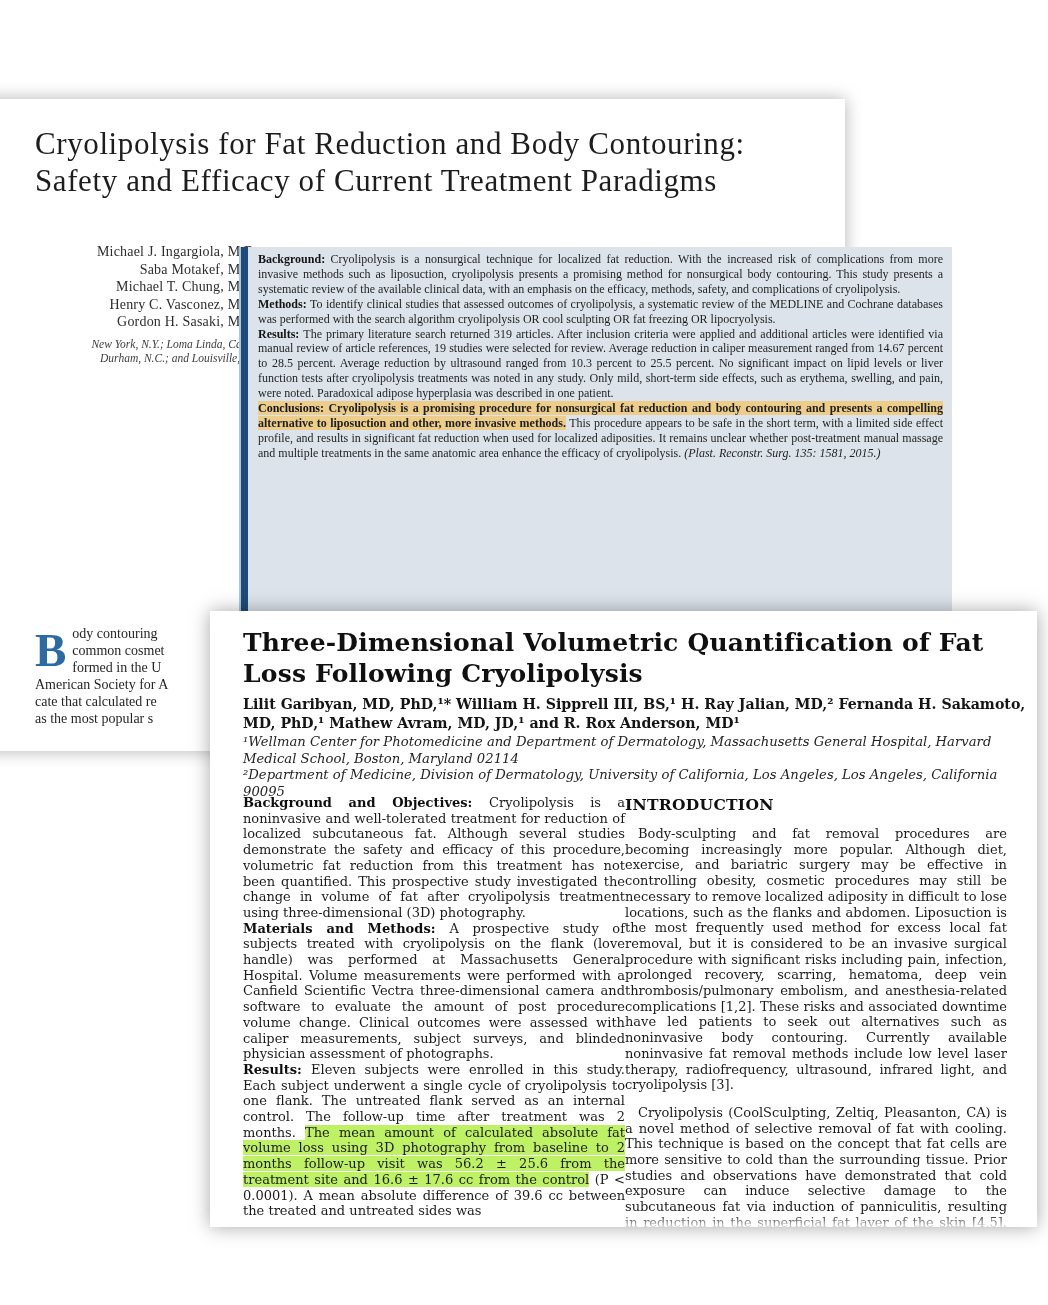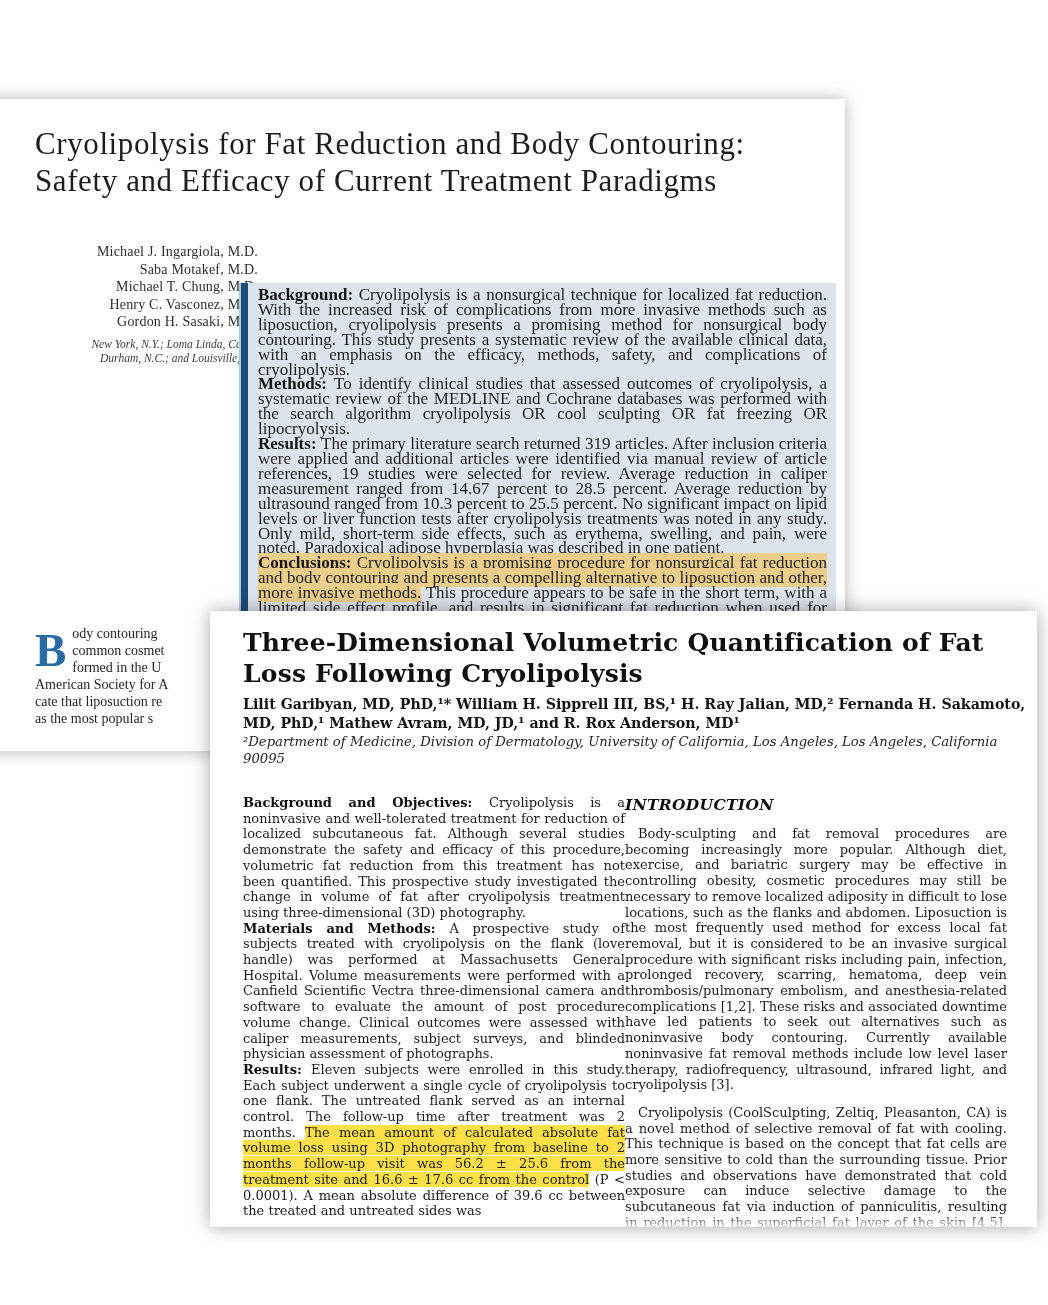--- a/index.html
+++ b/index.html
@@ -15,28 +15,28 @@
 
   .p1-title { position:absolute; left:59px; top:26px; width:710px;
               font-size:31px; line-height:37px; font-weight:normal;
               letter-spacing:0.6px; color:#1d1d1d; }
 
   .p1-byline { position:absolute; left:48px; top:144px; width:234px; text-align:right; }
   .p1-author { font-size:14px; line-height:17.6px; color:#2d2d2d; letter-spacing:0.2px; }
   .p1-affils { margin-top:6px; }
   .p1-affil  { font-size:11.5px; line-height:14px; font-style:italic; color:#3d3d3d; }
 
-  .abstract { position:absolute; left:272px; top:148px; width:588px; min-height:374px;
+  .abstract { position:absolute; left:272px; top:148px; width:704px; min-height:374px;
               background:#dde3eb; padding:5px 9px 7px 10px;
-              font-size:17px; line-height:14.9px; text-align:justify; color:#1f1f1f;margin-top:36px; }
+              font-size:12px; line-height:14.9px; text-align:justify; color:#1f1f1f; }
   .abstract::before { content:""; position:absolute; left:-9px; top:0; bottom:0; width:9px;
               background:linear-gradient(90deg,#abc7e0 0 2px,#1d4c7b 2px 100%); }
   .abs-p { margin:0; }
   .abs-p b { color:#141414; }
-  .hl1 { background:#edcd8a; }
+  .hl1 { background:#edcd8a;font-weight:bold; }
   .cite { font-style:italic; }
 
   .p1-snippet { position:absolute; left:59px; top:527px; width:201px; height:112px;
                 overflow:hidden; font-size:14px; line-height:16.9px; color:#252525; }
   .dropcap { float:left; font-weight:bold; font-size:47px; line-height:38px;
              color:#2a6aa5; margin:5px 6px 0 0; }
   .snip-line { white-space:nowrap; }
 
   
   .page2 { position:absolute; left:210px; top:611px; width:827px; height:616px;
@@ -52,22 +52,22 @@
               font-size:14.2px; line-height:18.5px; font-weight:bold; color:#151515; }
   .p2-affils { position:absolute; left:33px; top:123px; width:792px; }
   .p2-affil { font-size:13.2px; line-height:16.5px; font-style:italic; color:#242424; }
 
   .p2-cols { position:absolute; left:33px; top:184px; width:782px; display:flex; }
   .col { width:382px; font-size:13px; line-height:15.7px; text-align:justify; color:#1b1b1b; }
   .p2-p { margin:0; }
   .p2-p b { color:#0f0f0f; }
   .indent { text-indent:13px;margin-top:12px; }
   .intro-h { font-size:15.5px; line-height:19px; font-weight:bold; letter-spacing:0.3px;
-             margin:0 0 4px 0; color:#0f0f0f; text-align:left;font-style:italic; }
-  .hl2 { background:#fde047; }
+             margin:0 0 4px 0; color:#0f0f0f; text-align:left; }
+  .hl2 { background:#bef264; }
 </style>
 </head>
 <body>
 
 <div class="canvas">
 
   <div class="page1">
 
     <h1 class="p1-title">Cryolipolysis for Fat Reduction and Body Contouring: Safety and Efficacy of Current Treatment Paradigms</h1>
 
@@ -92,33 +92,34 @@
       <p class="abs-p"><span class="hl1"><b>Conclusions: </b><span>Cryolipolysis is a promising procedure for nonsurgical fat reduction and body contouring and presents a compelling alternative to liposuction and other, more invasive methods.</span></span><span> This procedure appears to be safe in the short term, with a limited side effect profile, and results in significant fat reduction when used for localized adiposities. It remains unclear whether post-treatment manual massage and multiple treatments in the same anatomic area enhance the efficacy of cryolipolysis.  </span><i class="cite">(Plast. Reconstr. Surg. 135: 1581, 2015.)</i></p>
     </div>
 
     <div class="p1-snippet">
       <span class="dropcap">B</span>
       <div>
           <div class="snip-line">ody contouring</div>
           <div class="snip-line">common cosmet</div>
           <div class="snip-line">formed in the U</div>
           <div class="snip-line">American Society for A</div>
-          <div class="snip-line">cate that liposuction re</div>
+          <div class="snip-line">cate that calculated re</div>
           <div class="snip-line">as the most popular s</div>
         </div>
     </div>
   </div>
 
   <div class="page2">
 
     <h1 class="p2-title">Three-Dimensional Volumetric Quantification of Fat Loss Following Cryolipolysis</h1>
 
     <p class="p2-authors">Lilit Garibyan, MD, PhD,¹* William H. Sipprell III, BS,¹ H. Ray Jalian, MD,² Fernanda H. Sakamoto, MD, PhD,¹ Mathew Avram, MD, JD,¹ and R. Rox Anderson, MD¹</p>
 
     <div class="p2-affils">
+        <div class="p2-affil">¹Wellman Center for Photomedicine and Department of Dermatology, Massachusetts General Hospital, Harvard Medical School, Boston, Maryland 02114</div>
         <div class="p2-affil">²Department of Medicine, Division of Dermatology, University of California, Los Angeles, Los Angeles, California 90095</div>
       </div>
 
     <div class="p2-cols">
 
       <div class="col">
         <p class="p2-p"><b>Background and Objectives: </b><span>Cryolipolysis is a noninvasive and well-tolerated treatment for reduction of localized subcutaneous fat. Although several studies demonstrate the safety and efficacy of this procedure, volumetric fat reduction from this treatment has not been quantified. This prospective study investigated the change in volume of fat after cryolipolysis treatment using three-dimensional (3D) photography.</span></p>
         <p class="p2-p"><b>Materials and Methods: </b><span>A prospective study of subjects treated with cryolipolysis on the flank (love handle) was performed at Massachusetts General Hospital. Volume measurements were performed with a Canfield Scientific Vectra three-dimensional camera and software to evaluate the amount of post procedure volume change. Clinical outcomes were assessed with caliper measurements, subject surveys, and blinded physician assessment of photographs.</span></p>
         <p class="p2-p"><b>Results: </b><span>Eleven subjects were enrolled in this study. Each subject underwent a single cycle of cryolipolysis to one flank. The untreated flank served as an internal control. The follow-up time after treatment was 2 months. </span><span class="hl2">The mean amount of calculated absolute fat volume loss using 3D photography from baseline to 2 months follow-up visit was 56.2 ± 25.6 from the treatment site and 16.6 ± 17.6 cc from the control</span><span> (P &lt; 0.0001). A mean absolute difference of 39.6 cc between the treated and untreated sides was</span></p>
       </div>

